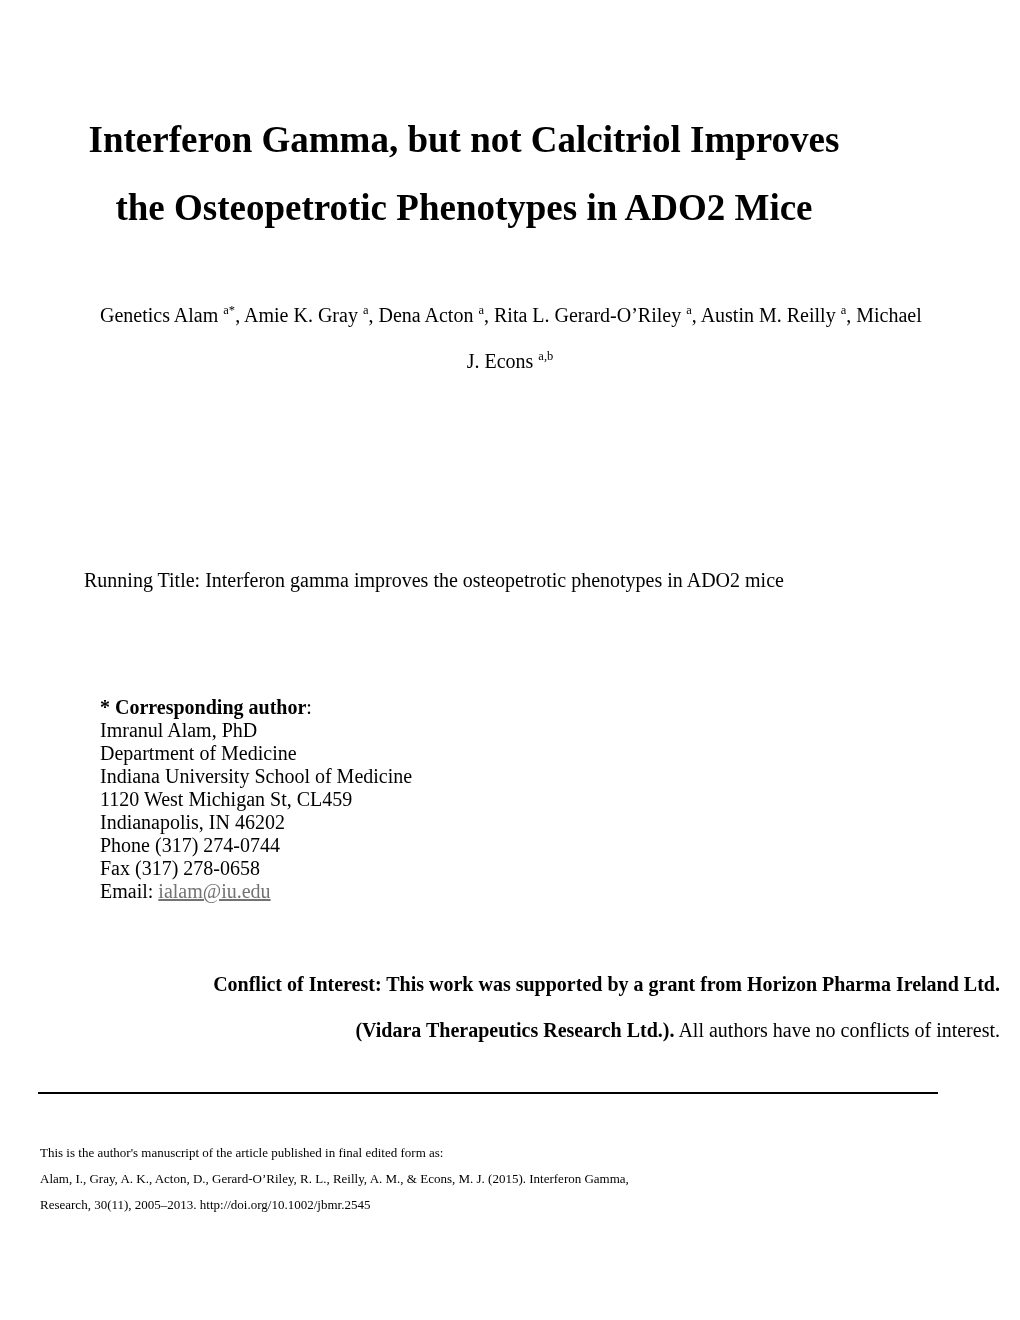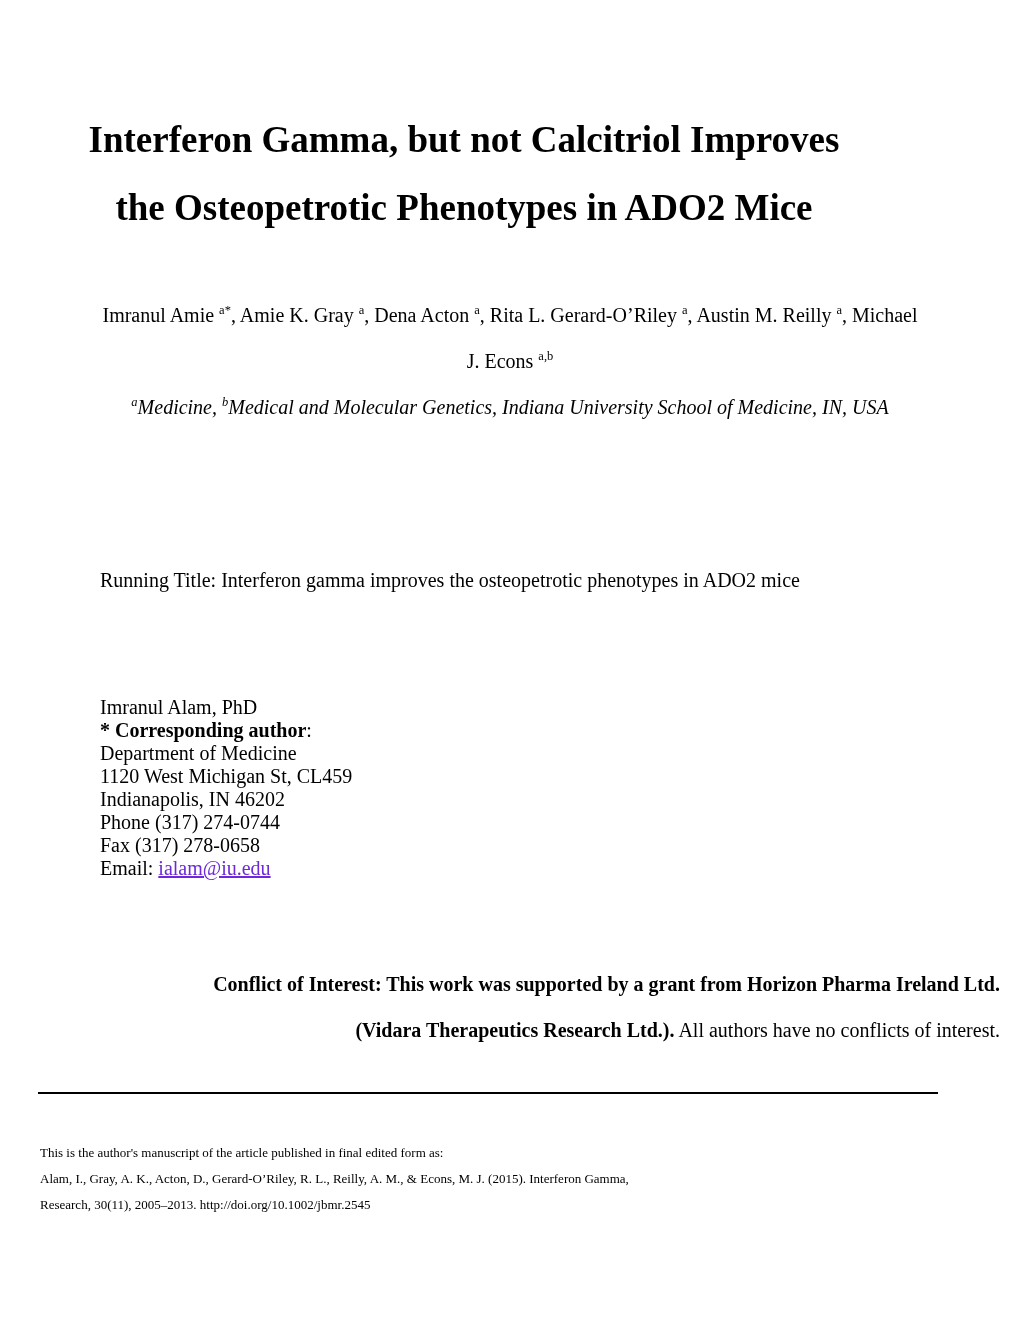--- a/index.html
+++ b/index.html
@@ -45,39 +45,39 @@
     font-size: 12.5px;
     line-height: 0;
     vertical-align: super;
   }
   .affiliation { font-style: italic; }
 
   
   .running-title {
     position: absolute;
     top: 557px;
-    left: 100px;
+    left: 84px;
     width: 880px;
     font-size: 20px;
     line-height: 46px;
     white-space: nowrap;
   }
 
   
   .corr-block {
     position: absolute;
     top: 696px;
     left: 100px;
     width: 820px;
     font-size: 20px;
     line-height: 23px;
   }
   .corr-block .bold { font-weight: bold; }
   .email-link {
-    color: #6d28d9;
+    color: #737373;
     text-decoration: underline;
     cursor: pointer;
   }
 
   
   .conflict-block {
     position: absolute;
     top: 961px;
     left: 100px;
     width: 900px;
@@ -111,31 +111,31 @@
 <body>
 
 <div class="page">
 
   <div class="title-block">
     <div class="t-line">Interferon Gamma, but not Calcitriol Improves</div>
     <div class="t-line">the Osteopetrotic Phenotypes in ADO2 Mice</div>
   </div>
 
   <div class="authors-block">
-    <div class="a-line"><span>Imranul Amie </span><sup>a*</sup><span>, Amie K. Gray </span><sup>a</sup><span>, Dena Acton </span><sup>a</sup><span>, Rita L. Gerard-O’Riley </span><sup>a</sup><span>, Austin M. Reilly </span><sup>a</sup><span>, Michael</span></div>
+    <div class="a-line"><span>Genetics Alam </span><sup>a*</sup><span>, Amie K. Gray </span><sup>a</sup><span>, Dena Acton </span><sup>a</sup><span>, Rita L. Gerard-O’Riley </span><sup>a</sup><span>, Austin M. Reilly </span><sup>a</sup><span>, Michael</span></div>
     <div class="a-line"><span>J. Econs </span><sup>a,b</sup></div>
-    <div class="a-line affiliation"><sup>a</sup><span>Medicine, </span><sup>b</sup><span>Medical and Molecular Genetics, Indiana University School of Medicine, IN, USA</span></div>
   </div>
 
   <div class="running-title">Running Title: Interferon gamma improves the osteopetrotic phenotypes in ADO2 mice</div>
 
   <div class="corr-block">
+    <div><span class="bold">* Corresponding author</span><span>:</span></div>
     <div>Imranul Alam, PhD</div>
-    <div><span class="bold">* Corresponding author</span><span>:</span></div>
     <div>Department of Medicine</div>
+    <div>Indiana University School of Medicine</div>
     <div>1120 West Michigan St, CL459</div>
     <div>Indianapolis, IN 46202</div>
     <div>Phone (317) 274-0744</div>
     <div>Fax (317) 278-0658</div>
     <div><span>Email: </span><a class="email-link">ialam@iu.edu</a></div>
   </div>
 
   <div class="conflict-block">
     <div class="c-line">Conflict of Interest: This work was supported by a grant from Horizon Pharma Ireland Ltd.</div>
     <div class="c-line"><span>(Vidara Therapeutics Research Ltd.).</span><span class="normal"> All authors have no conflicts of interest.</span></div>

